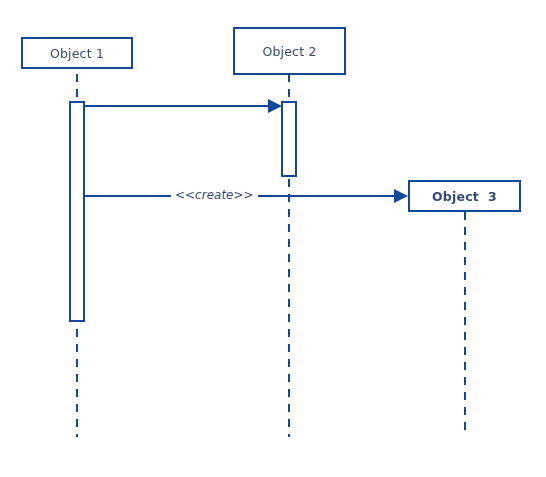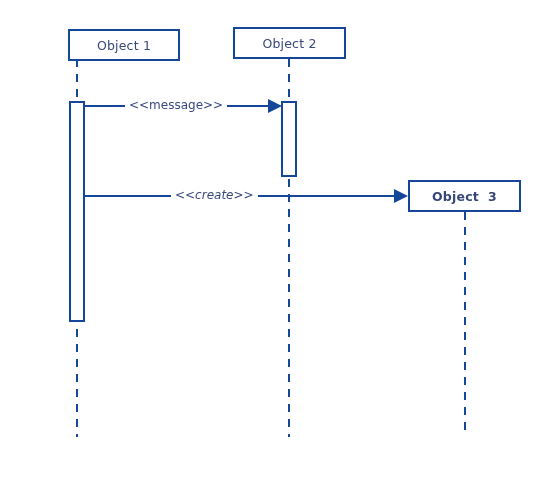--- a/index.html
+++ b/index.html
@@ -59,29 +59,28 @@
     <rect x="70" y="102" width="14" height="219" fill="#ffffff" stroke="#14479a" stroke-width="2"></rect>
     <rect x="282" y="102" width="14" height="74" fill="#ffffff" stroke="#14479a" stroke-width="2"></rect>
 
     <line x1="84" y1="106" x2="274" y2="106" stroke="#14479a" stroke-width="2"></line>
     <polygon points="282,106 268,99 268,113" fill="#14479a"></polygon>
 
     <line x1="84" y1="196" x2="400" y2="196" stroke="#14479a" stroke-width="2"></line>
     <polygon points="408,196 394,189 394,203" fill="#14479a"></polygon>
   </svg>
 
-  <div class="lifeline-label" style="left:21px; top:29px; width:112px; height:32px;margin-left:47px;">
+  <div class="lifeline-label" style="left:21px; top:37px; width:112px; height:32px;">
     <span>Object 1</span>
   </div>
 
-  <div class="lifeline-label" style="left:233px; top:27px; width:113px; height:32px;">
+  <div class="lifeline-label" style="left:233px; top:27px; width:113px; height:48px;">
     <span>Object 2</span>
   </div>
 
   <div class="lifeline-label" style="left:408px; top:180px; width:113px; height:32px;font-weight:bold;">
     <span>Object  3</span>
   </div>
 
-  <div class="msg-label" style="left:125px; top:99px;">&lt;&lt;message&gt;&gt;</div>
 
   <div class="msg-label" style="left:171px; top:189px;font-style:italic;">&lt;&lt;create&gt;&gt;</div>
 
 </div>
 
 </body></html>

